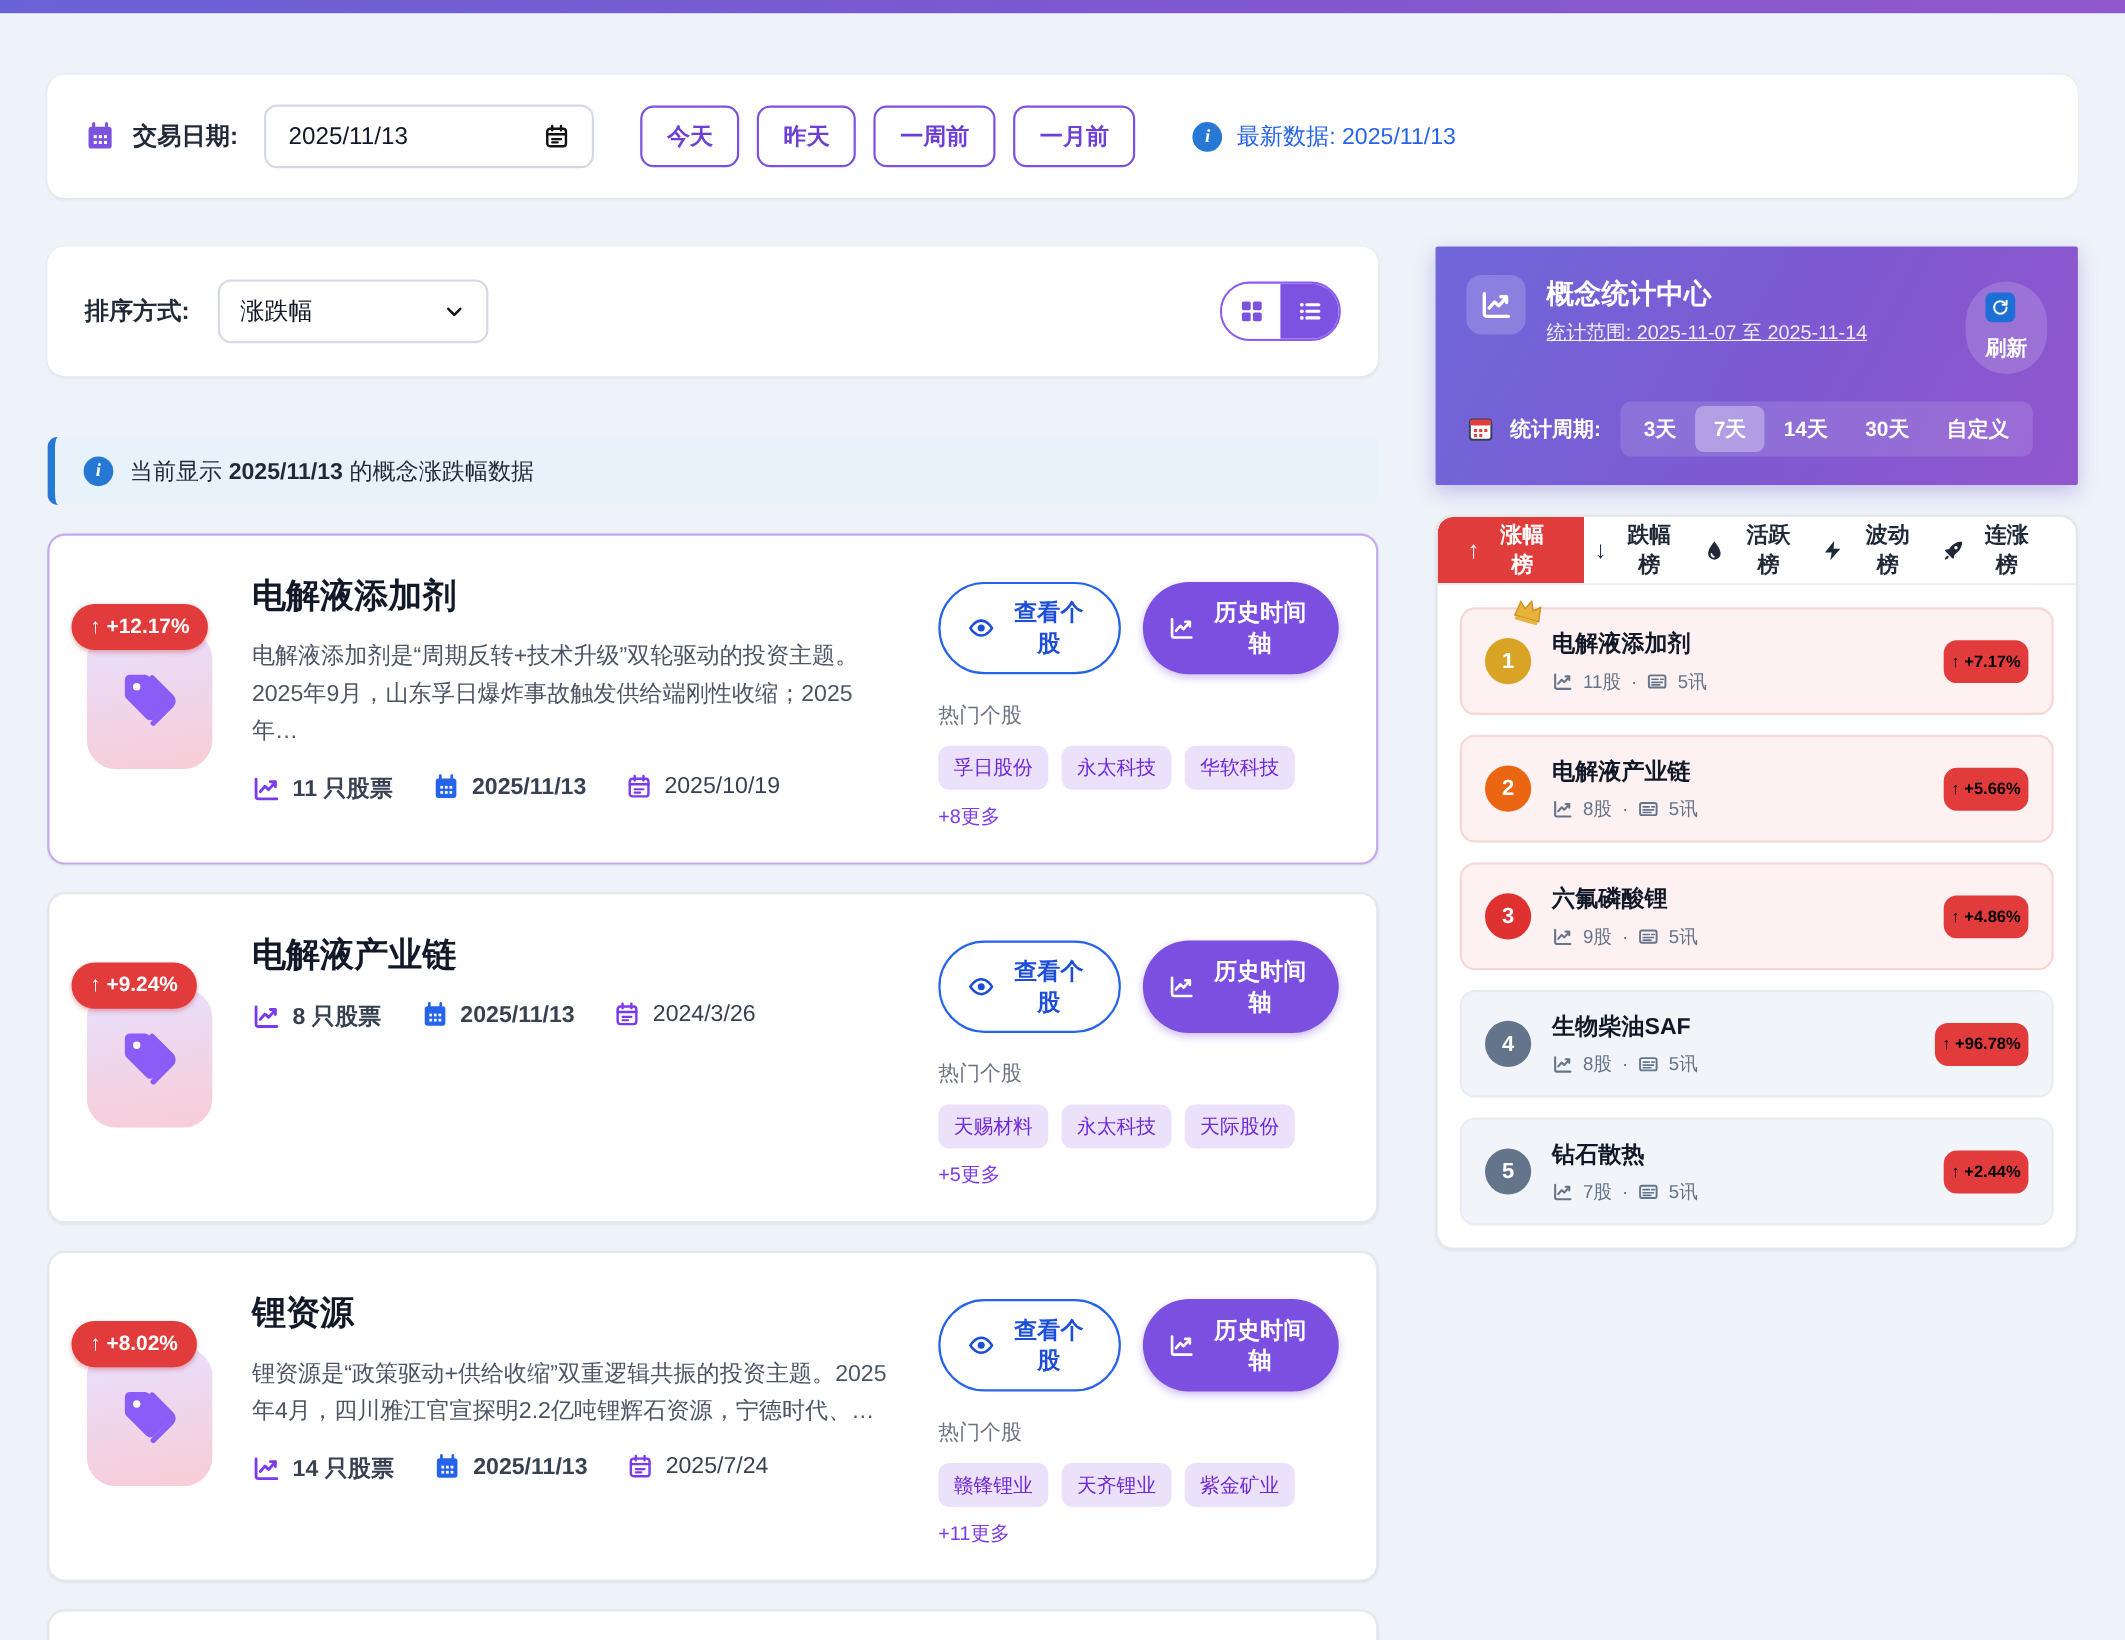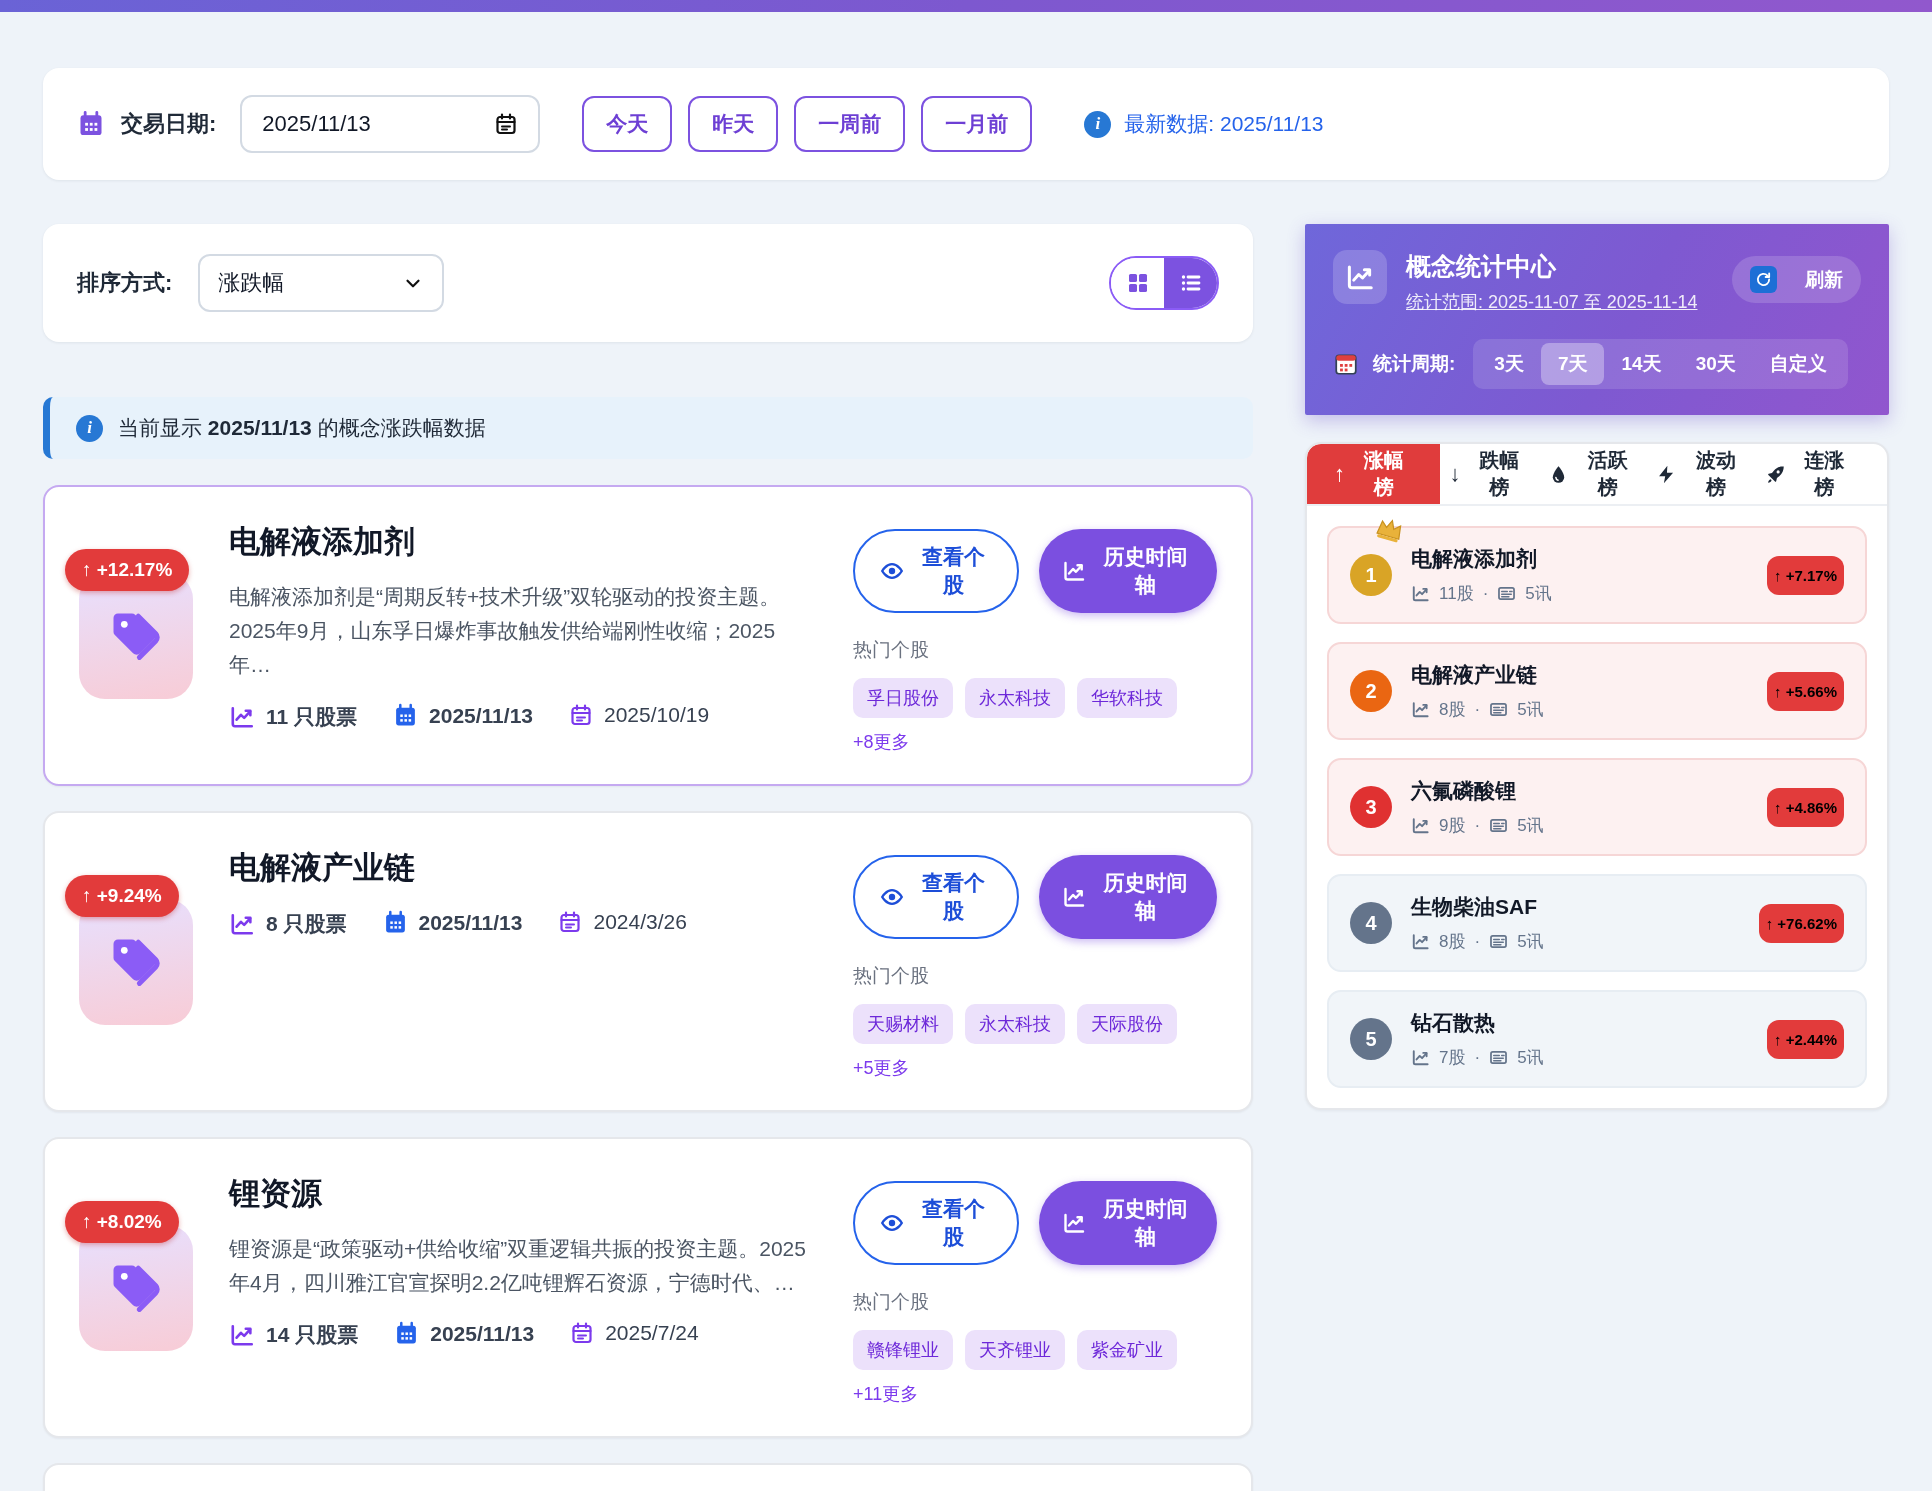--- a/index.html
+++ b/index.html
@@ -109,22 +109,22 @@
   .panel-head { display:flex; align-items:flex-start; }
   .panel-icon {
     width:54px; height:54px; border-radius:14px; background:rgba(255,255,255,.18);
     display:flex; align-items:center; justify-content:center; flex-shrink:0;
   }
   .panel-titles { margin-left:19px; }
   .panel-title { font-size:25px; font-weight:bold; }
   .panel-range { margin-top:7px; font-size:18px; color:rgba(255,255,255,.88);text-decoration:underline; }
   .refresh-btn {
     margin-left:auto; background:rgba(255,255,255,.16); border:none; border-radius:999px;
-    padding:10px 18px; display:flex; align-items:center; gap:28px; font-size:19px; font-weight:bold;
-    color:#fff; cursor:pointer; margin-top:6px;
+    padding:10px 18px; display:flex; gap:11px; font-size:19px; font-weight:bold;
+    color:#fff; cursor:pointer; margin-top:6px;flex-direction:column;
   }
   .blue-sq { width:27px; height:27px; border-radius:6px; background:#1d6fd6; display:flex; align-items:center; justify-content:center; }
   .period-row { margin-top:25px; display:flex; align-items:center; gap:14px; }
   .period-label { font-size:19px; font-weight:bold; }
   .period-pills { display:flex; background:rgba(255,255,255,.13); border-radius:10px; padding:4px; margin-left:4px; }
   .pill { padding:8px 17px; font-size:19px; font-weight:bold; border-radius:8px; color:#fff; cursor:pointer; background:transparent; border:none; }
   .pill.active { background:rgba(255,255,255,.33); }
 
   
   .rank-card { margin-top:27px; background:#fff; border:2px solid #e5e7eb; border-radius:16px; overflow:hidden; box-shadow:0 1px 3px rgba(16,24,40,.06); }
@@ -612,21 +612,21 @@
                     <use href="#sym-chart"></use>
                   </svg>
                 <span>8股</span>
                 <span>·</span>
                 <svg class="ico" width="19" height="19" style="color:#64748b">
                     <use href="#sym-news"></use>
                   </svg>
                 <span>5讯</span>
               </div>
             </div>
-            <div class="rank-change">↑ +76.62%</div>
+            <div class="rank-change">↑ +96.78%</div>
           </div>
 
           <div class="rank-item normal">
             <div class="rank-badge rb5">5</div>
             <div class="rank-mid">
               <div class="rank-name">钻石散热</div>
               <div class="rank-stats">
                 <svg class="ico" width="19" height="19" style="color:#64748b">
                     <use href="#sym-chart"></use>
                   </svg>

